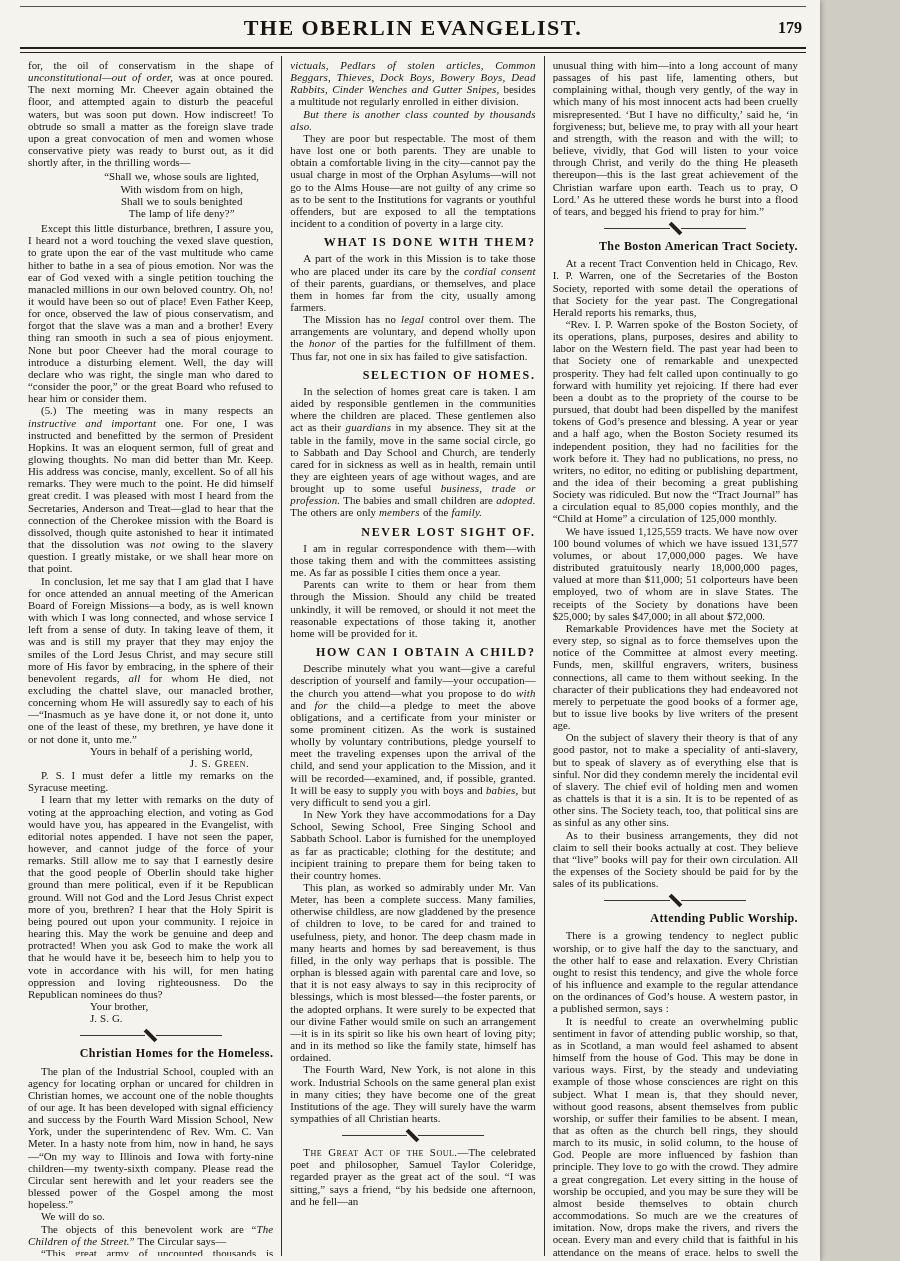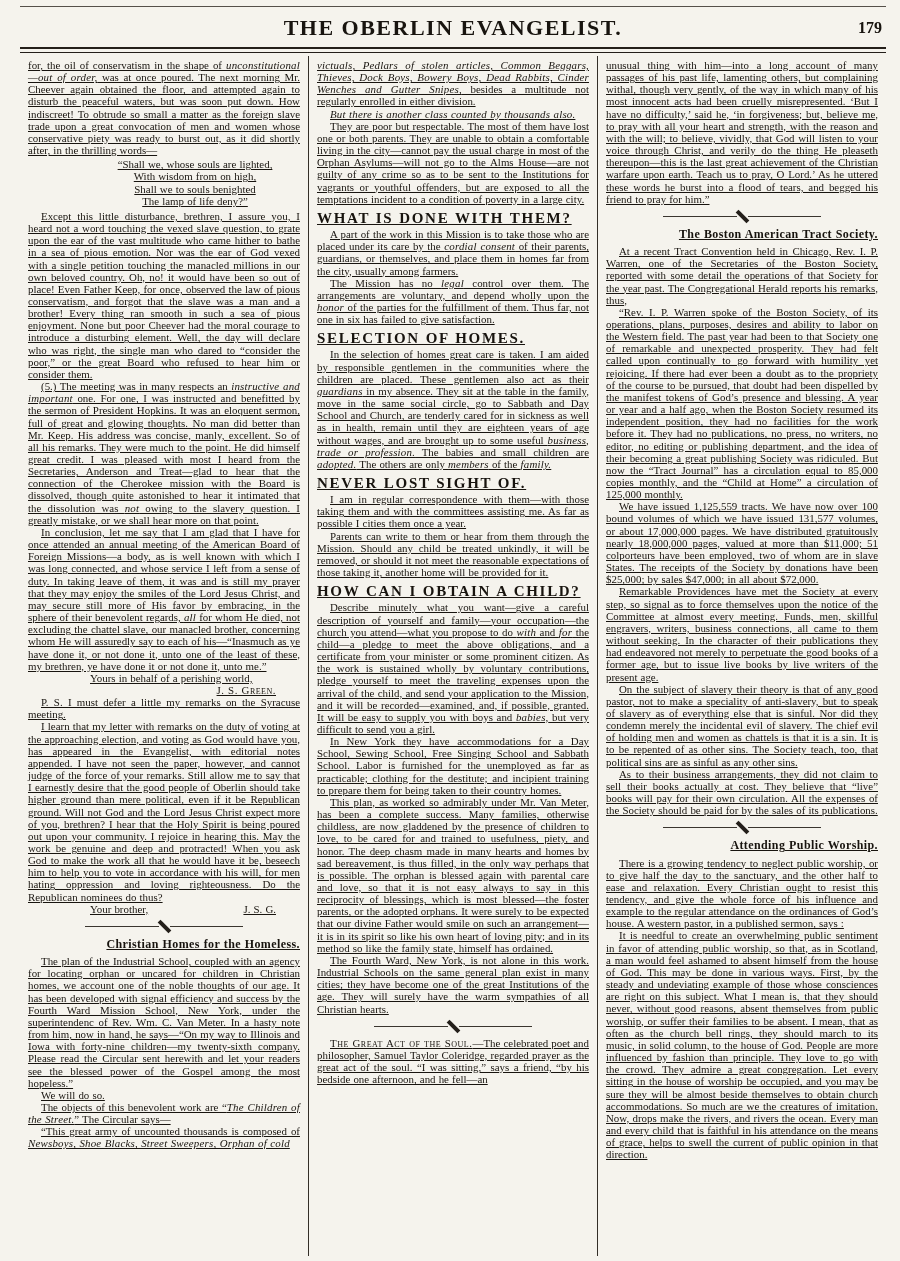--- a/index.html
+++ b/index.html
@@ -1,17 +1,17 @@
 <!DOCTYPE html>
 <html><head>
 <meta charset="utf-8">
 <style>
   html,body{margin:0;padding:0;background:#cfccc4;}
   .page{
-    width:900px;height:1261px;box-sizing:border-box;
+    width:820px;height:1261px;box-sizing:border-box;
     background:#f5f3ed;
     color:#18140f;
     font-family:"Liberation Serif","DejaVu Serif",serif;
     padding:6px 14px 0 20px;
     position:relative;overflow:hidden;
     box-shadow:0 0 6px rgba(0,0,0,.4);
   }
   .top-rule{border-top:1px solid #55504a;margin-bottom:6px;}
   .masthead{position:relative;height:34px;}
   .masthead-title{
@@ -20,40 +20,39 @@
   }
   .masthead-page-number{position:absolute;right:4px;top:6px;font-size:16px;font-weight:700;}
   .rule-double{height:3px;border-top:2px solid #241f1a;border-bottom:1px solid #241f1a;margin-bottom:3px;}
   .columns{display:flex;align-items:stretch;height:1200px;}
   .column{
     flex:1 1 0;overflow:hidden;
     padding:3px 8px 0 8px;
     text-align:justify;
     font-size:10.9px;line-height:12.15px;
     word-spacing:0.4px;
-    text-decoration:underline;
   }
   .column + .column{border-left:1px solid #332e28;}
   p.para{margin:0;text-indent:13px;}
   p.para.noindent{text-indent:0;}
   .verse{margin:2px 0 3px 62px;text-align:center;}
   .article-heading{
     margin:7px 0 5px;text-align:right;
     font-size:12px;font-weight:700;letter-spacing:0.4px;
   }
   .subhead{
-    margin:7px 0 4px;text-align:left;
-    font-size:15px;font-weight:700;letter-spacing:1.7px;
+    margin:7px 0 4px;text-align:right;
+    font-size:12px;font-weight:700;letter-spacing:1.7px;
   }
   .divider{display:flex;align-items:center;width:58%;margin:7px auto 6px auto;}
   .divider-line{flex:1;height:1px;background:#3a352f;}
   .divider-diamond{width:9px;height:9px;background:#241f1a;transform:rotate(45deg) scale(1.7,0.45);margin:0 1px;flex:0 0 auto;}
   .line-indent{text-align:left;text-indent:62px;}
   .line-right{text-align:right;padding-right:24px;}
-  .sigrow{display:flex;justify-content:space-between;padding:0 24px 0 62px;}
+  .sigrow{display:flex;justify-content:space-between;padding:0 24px 0 62px;flex-direction:column;}
   .sc{font-variant:small-caps;letter-spacing:0.5px;}
   i{letter-spacing:0.2px;}
 </style>
 </head>
 <body>
 
 <div class="page">
   <div class="top-rule"></div>
   <div class="masthead">
     <div class="masthead-title">THE OBERLIN EVANGELIST.</div>

